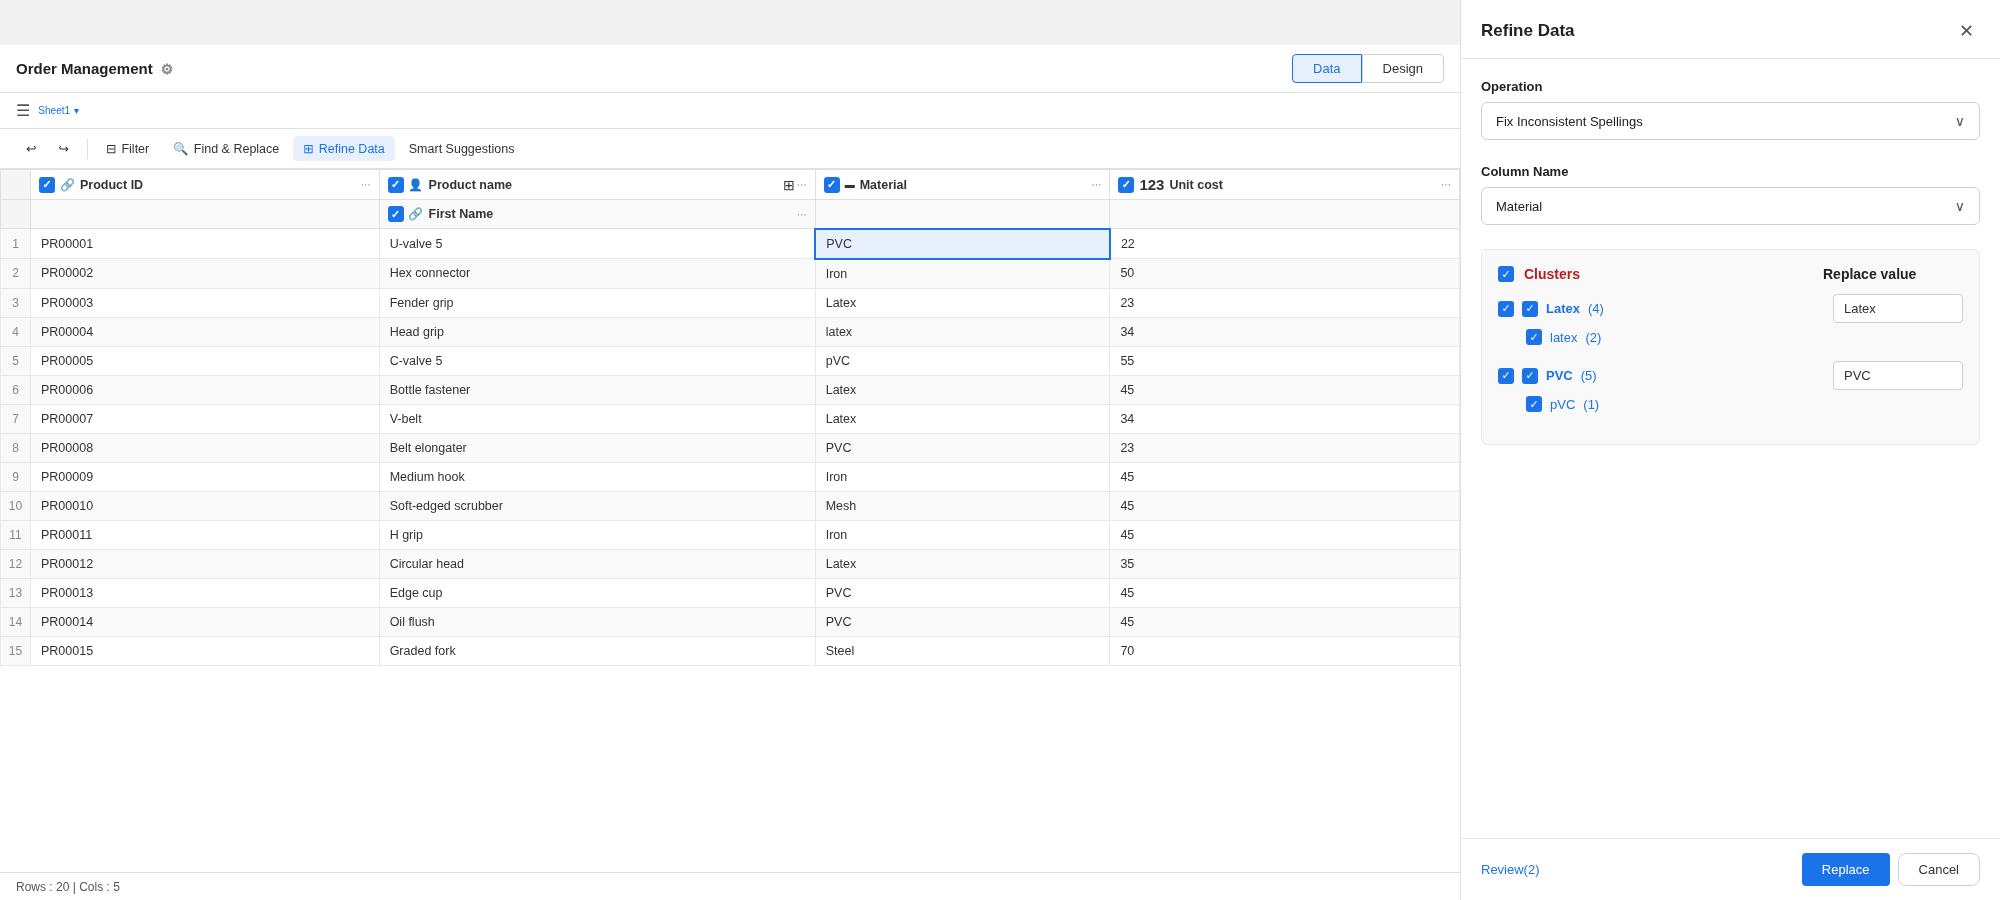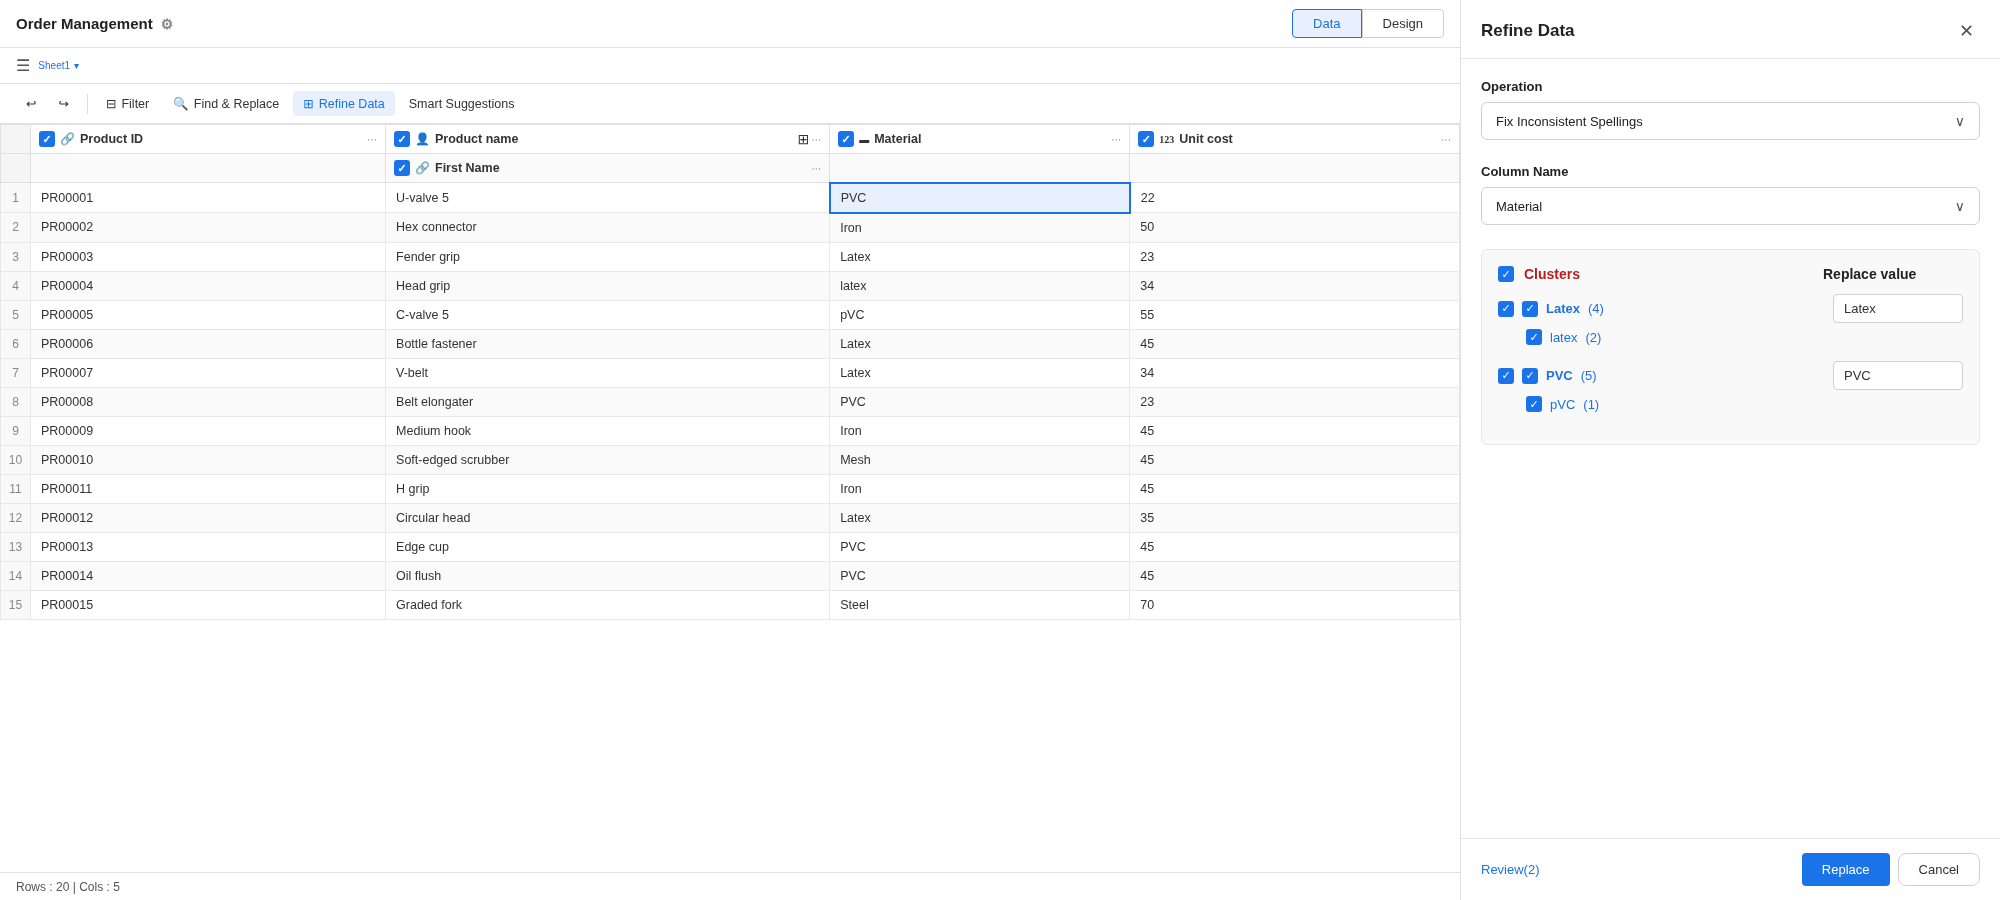--- a/index.html
+++ b/index.html
@@ -1,19 +1,19 @@
 <!DOCTYPE html>
 <html><head>
   <meta charset="utf-8">
   <style>
     * { box-sizing: border-box; margin: 0; padding: 0; }
     body { font-family: -apple-system, BlinkMacSystemFont, 'Segoe UI', sans-serif; font-size: 13px; background: #f0f0f0; display: flex; height: 900px; overflow: hidden; }
 
     
-    .main-area { flex: 1; display: flex; flex-direction: column; background: #3b82f6; min-width: 0; }
+    .main-area { flex: 1; display: flex; flex-direction: column; background: #3b82f6; min-width: 0; margin-top: 45px; }
 
     
     .top-header { background: #fff; padding: 8px 16px; display: flex; align-items: center; justify-content: space-between; border-bottom: 1px solid #e0e0e0; height: 48px; }
     .app-title { font-size: 15px; font-weight: 600; color: #222; display: flex; align-items: center; gap: 8px; }
     .gear-icon { color: #888; font-size: 14px; }
     .header-tabs { display: flex; gap: 0; }
     .header-tab { padding: 6px 20px; border: 1px solid #d0d0d0; background: #fff; cursor: pointer; font-size: 13px; color: #333; }
     .header-tab.active { background: #e8f0fe; color: #1a73e8; border-color: #1a73e8; }
     .header-tab:first-child { border-radius: 4px 0 0 4px; }
     .header-tab:last-child { border-radius: 0 4px 4px 0; }
@@ -173,21 +173,21 @@
               </div>
               <div class="col-actions">
                 <span class="sort-icon">⋯</span>
               </div>
             </div>
           </th>
           <th>
             <div class="th-inner">
               <div class="th-label">
                 <span class="cb">✓</span>
-                <span style="font-size:10px;font-weight:600;font-family:Liberation Serif, serif;">123</span>
+                <span style="font-size:15px;font-weight:600;">123</span>
                 <span>Unit cost</span>
               </div>
               <div class="col-actions">
                 <span class="sort-icon">⋯</span>
               </div>
             </div>
           </th>
         </tr>
         <tr class="sub-header">
           <th style="width:30px; background:#f5f5f5;"></th>

